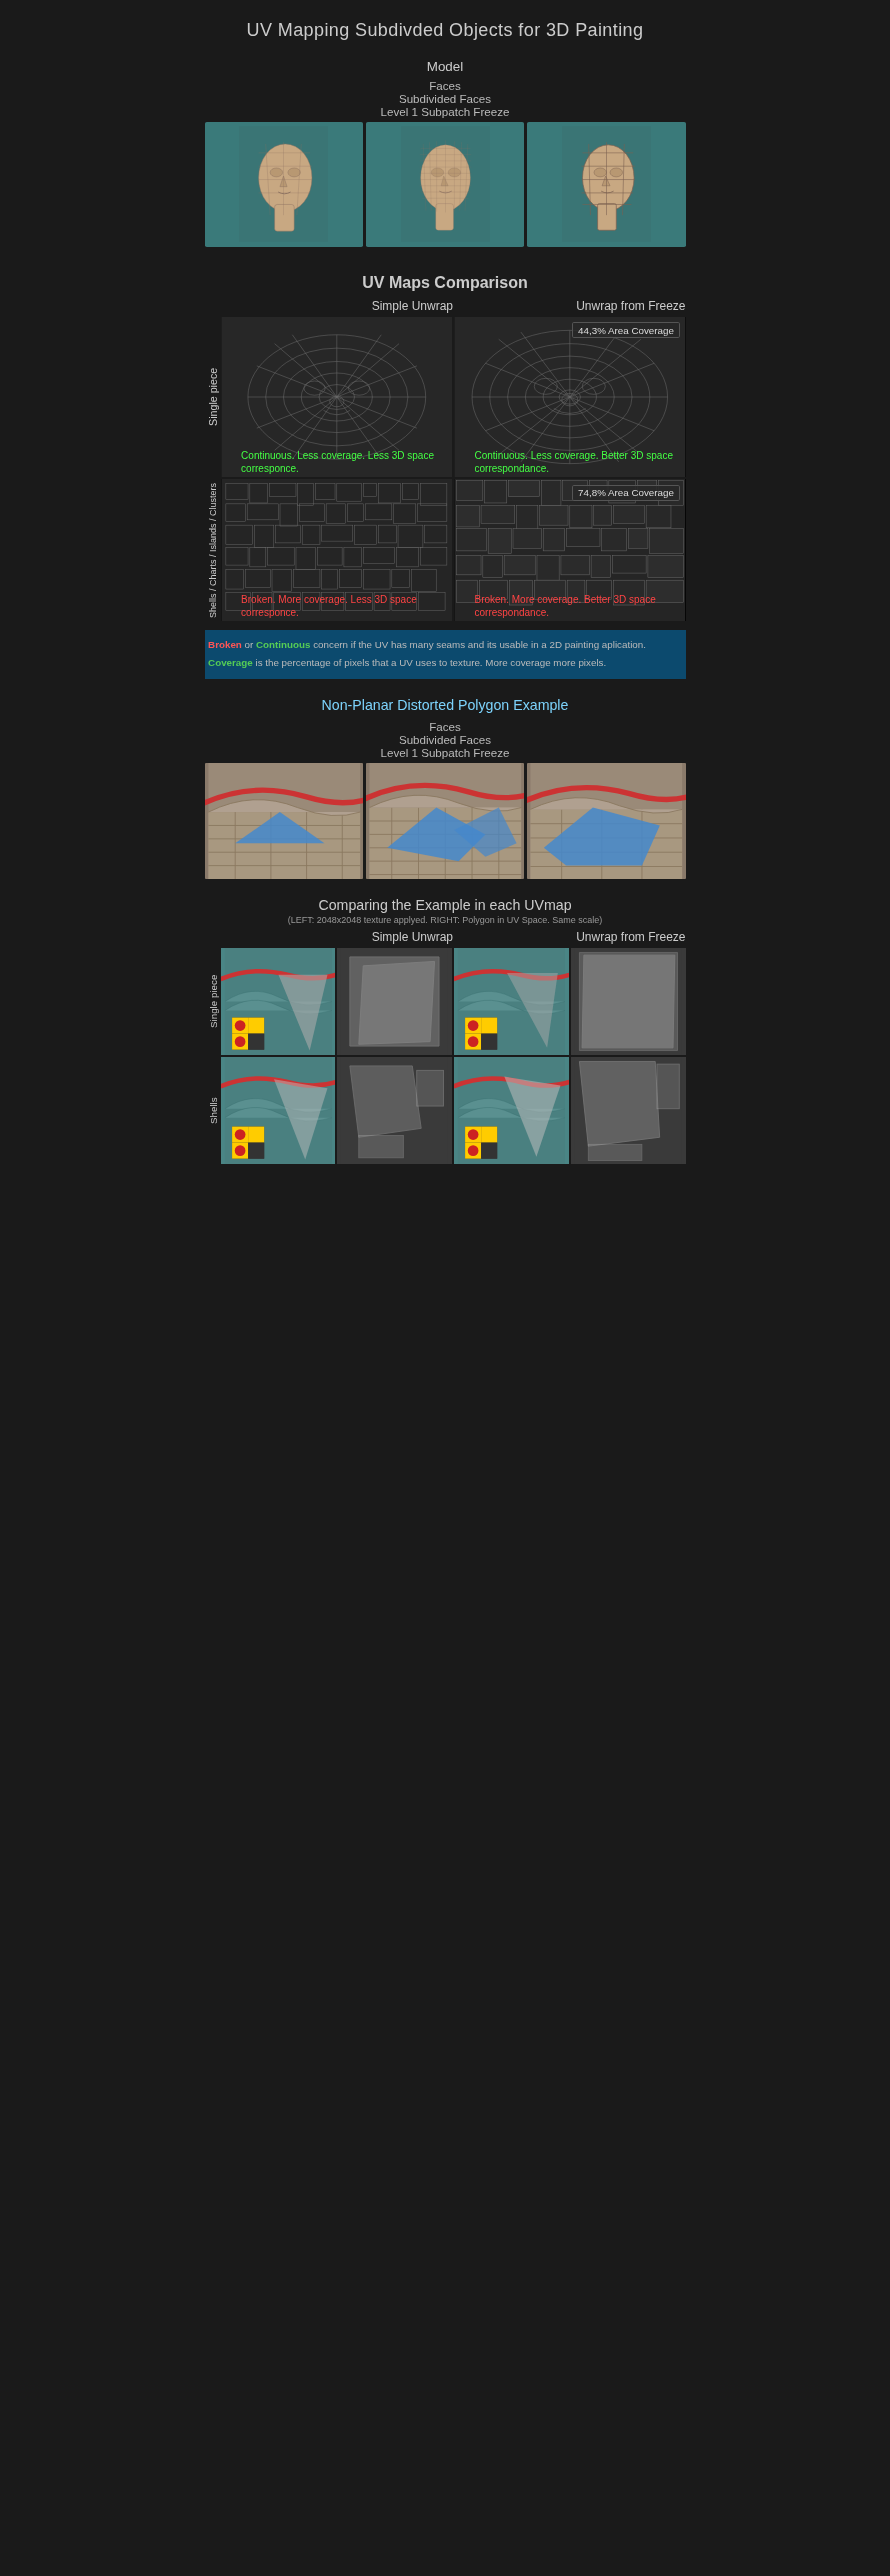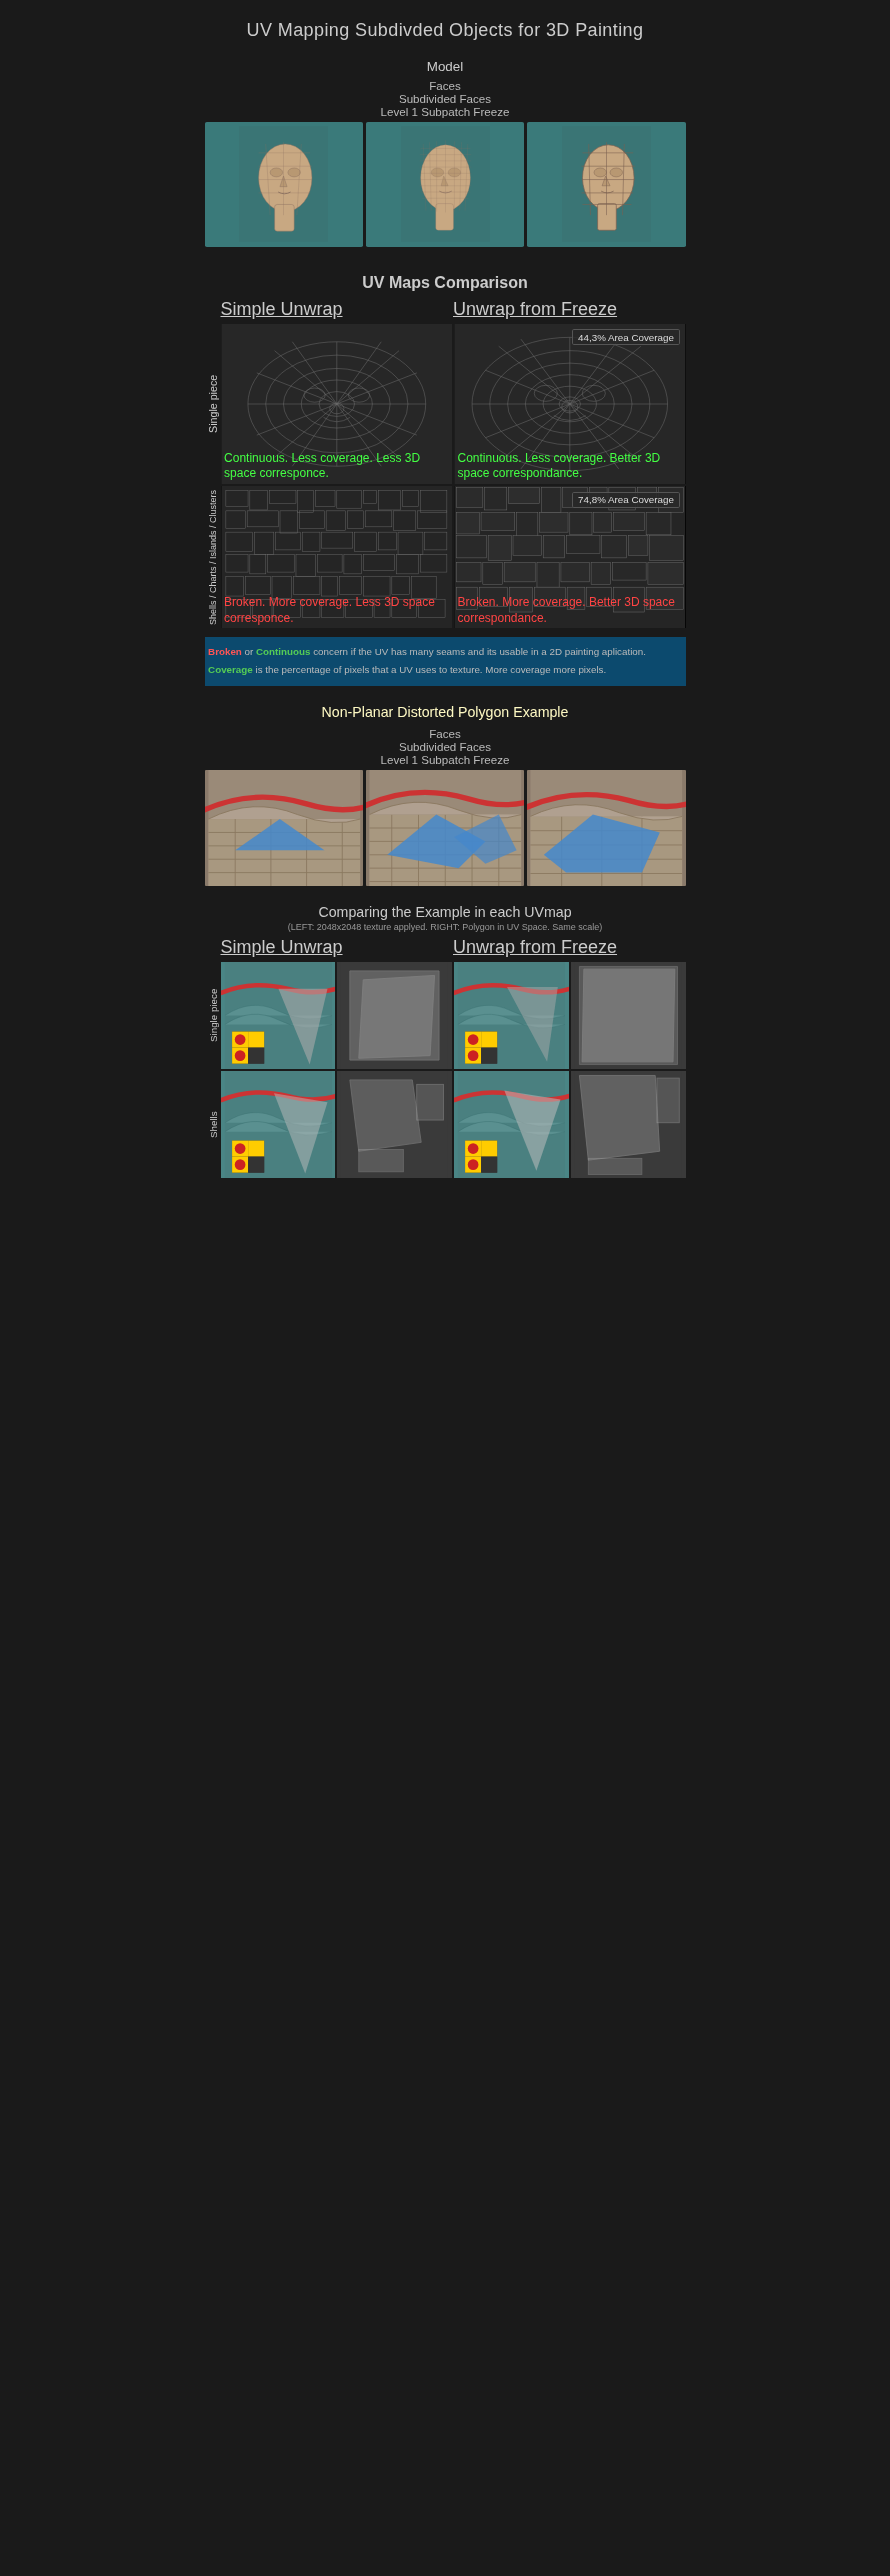--- a/index.html
+++ b/index.html
@@ -76,24 +76,23 @@
       margin-bottom: 7.1px;
     }
 
     .two-col-header {
       display: flex;
       margin-bottom: 3.6px;
     }
 
     .two-col-header .col-label {
       flex: 1;
-      text-align: left;
-      font-size: 18px;
+      text-align: right;
+      font-size: 12px;
       color: #cccccc;
-      text-decoration: underline;
     }
 
     .uv-row {
       display: flex;
       position: relative;
       margin-bottom: 2.7px;
     }
 
     .row-label-left {
       writing-mode: vertical-rl;
@@ -133,23 +132,23 @@
       border: 0.9px solid #555;
       color: #dddddd;
       font-size: 9.8px;
       padding: 1.8px 5.3px;
       border-radius: 1.8px;
     }
 
     .bottom-caption {
       position: absolute;
       bottom: 0;
-      left: 0;
+      left: 17px;
       right: 0;
-      font-size: 12px;
+      font-size: 10px;
       padding: 1.8px 3.6px;
       line-height: 1.3;
       margin-top: 16px;
     }
 
     .caption-green { color: #44ff44; }
     .caption-red { color: #ff4444; }
 
     
     .description-block {
@@ -164,21 +163,21 @@
       line-height: 1.6;
       margin-bottom: 1.8px;
     }
 
     .highlight-red { color: #ff5555; font-weight: bold; }
     .highlight-green { color: #55cc55; font-weight: bold; }
 
     
     .section-title {
       text-align: center;
-      color: #fef9c3;
+      color: #7dd3fc;
       font-size: 14.2px;
       font-weight: normal;
       margin-bottom: 7.1px;
     }
 
     .nonplanar-images {
       display: flex;
       gap: 2.7px;
       margin-bottom: 5.3px;
     }

